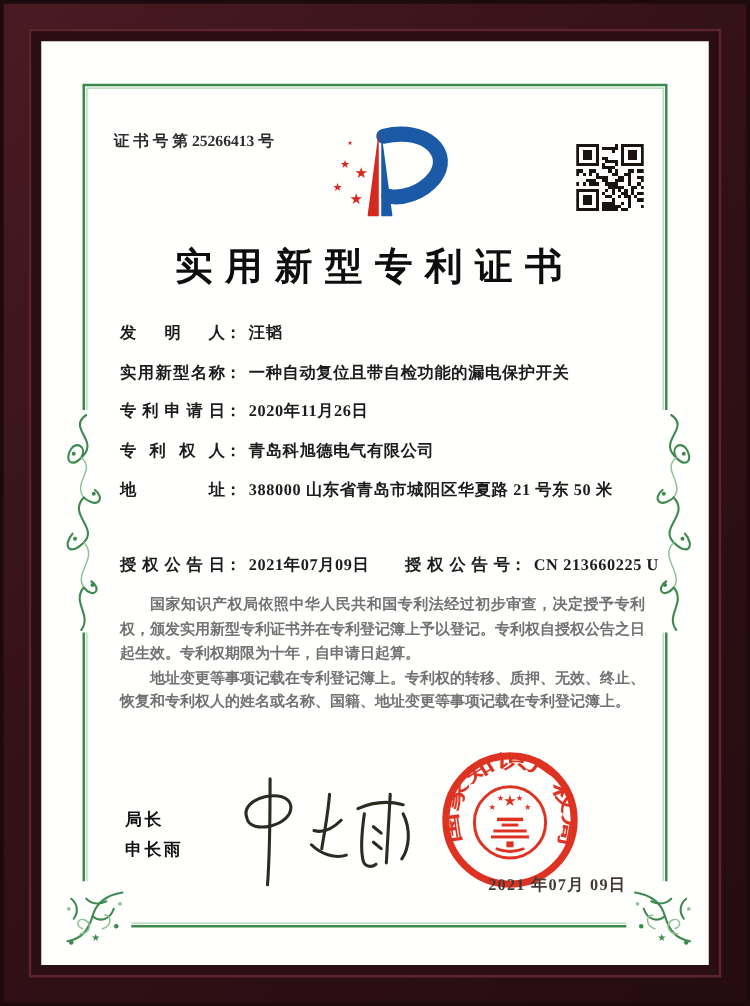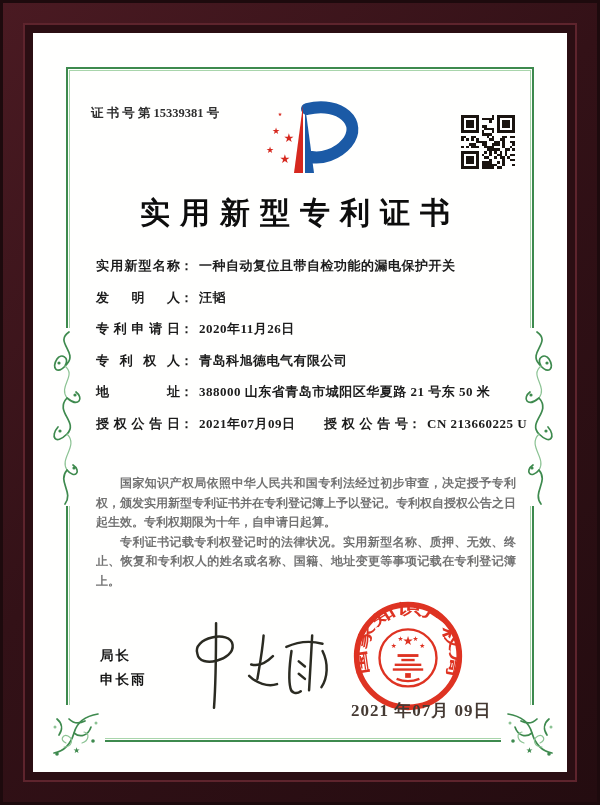--- a/index.html
+++ b/index.html
@@ -24,34 +24,34 @@
   .qr { position:absolute; left:428px; top:82px; width:54px; height:54px; }
   .title { position:absolute; left:0; top:160px; width:100%; text-align:center;
            font-size:30px; font-weight:700; letter-spacing:10px; color:#0d0d0d; }
 
   
   .fields { position:absolute; left:63px; top:224px; width:420px; font-size:13px; color:#1c1c1c; }
   .frow { margin-bottom:13.5px; line-height:18px; font-weight:600; white-space:nowrap; }
   .flabel { display:inline-block; width:84px; text-align:justify; text-align-last:justify; }
   .fcolon { display:inline-block; margin-right:6px; }
   .fvalue { letter-spacing:0.5px; }
-  .grant-first { display:inline-block; width:228px; }
+  .grant-first { display:inline-block; width:228px;margin-top:28px; }
 
   
   .paras { position:absolute; left:63px; top:441px; width:420px; font-size:12px;
            line-height:19.5px; color:#737373; font-weight:600; text-align:justify; }
   .paras p { text-indent:2em; }
 
   
   .signoff { position:absolute; left:67px; top:611px; font-family:Liberation Sans, sans-serif;
              font-size:13.5px; font-weight:600; color:#141414; line-height:24px; letter-spacing:2px; }
   .signature { position:absolute; left:150px; top:583px; width:155px; height:100px; }
   .seal { position:absolute; left:318px; top:566px; width:114px; height:114px; opacity:.96; }
-  .seal-date { position:absolute; left:318px; top:666px; width:150px; font-size:17px; font-weight:700;
-               color:#453a33; letter-spacing:1px; z-index:5; }
+  .seal-date { position:absolute; left:318px; top:666px; width:150px; font-size:13px; font-weight:700;
+               color:#453a33; letter-spacing:1px; z-index:5;text-align:right; }
   .stroke-g { stroke:#3e8a4e; stroke-width:1.7; fill:none; stroke-linecap:round; }
   .stroke-gl { stroke:#8cc394; stroke-width:1.2; fill:none; stroke-linecap:round; }
 </style>
 </head>
 <body>
 
 <div class="f1">
  <div class="f2">
   <div class="f3"></div>
   <div class="page">
@@ -109,21 +109,21 @@
         <path class="stroke-gl" d="M33,36 c7,-2 8,-10 2,-11"></path>
         <path class="stroke-g" d="M10,28 C14,22 13,16 8,12 M20,12 C24,16 30,17 36,14"></path>
         <circle cx="8" cy="47" r="1.8" fill="#3e8a4e"></circle>
         <circle cx="44" cy="34" r="1.8" fill="#3e8a4e"></circle>
         <circle cx="47" cy="16" r="1.5" fill="#8cc394"></circle>
         <circle cx="6" cy="20" r="1.5" fill="#8cc394"></circle>
         <text x="24" y="46" font-size="8" fill="#3e8a4e">★</text>
       </svg>
     </div>
 
-    <div class="cert-no">证 书 号 第 15339381 号</div>
+    <div class="cert-no">证 书 号 第 25266413 号</div>
 
     <div class="logo">
       <svg width="130" height="84" viewBox="0 0 130 84">
         <path d="M64,10 C98,2 120,24 104,44 C94,56 78,60 68,58" stroke="#1b5aa6" stroke-width="12" fill="none" stroke-linecap="round"></path>
         <polygon points="60,6 51,74 60,74" fill="#d6281e"></polygon>
         <polygon points="62,6 62,74 71,74" fill="#1b5aa6"></polygon>
         <text x="37" y="17" font-size="5" fill="#d6281e" text-anchor="middle">★</text>
         <text x="33" y="35" font-size="9" fill="#d6281e" text-anchor="middle">★</text>
         <text x="46" y="43" font-size="12" fill="#d6281e" text-anchor="middle">★</text>
         <text x="27" y="54" font-size="9" fill="#d6281e" text-anchor="middle">★</text>
@@ -269,42 +269,42 @@
               <rect x="16" y="2" width="3" height="3"></rect>
               <rect x="2" y="16" width="3" height="3"></rect>
         </g>
       </svg>
     </div>
 
     <div class="title">实用新型专利证书</div>
 
     <div class="fields">
       <div class="frow">
+        <span class="flabel">发明人</span><span class="fcolon">：</span><span class="fvalue">汪韬</span>
+      </div>
+      <div class="frow">
         <span class="flabel">实用新型名称</span><span class="fcolon">：</span><span class="fvalue">一种自动复位且带自检功能的漏电保护开关</span>
-      </div>
-      <div class="frow">
-        <span class="flabel">发明人</span><span class="fcolon">：</span><span class="fvalue">汪韬</span>
       </div>
       <div class="frow">
         <span class="flabel">专利申请日</span><span class="fcolon">：</span><span class="fvalue">2020年11月26日</span>
       </div>
       <div class="frow">
         <span class="flabel">专利权人</span><span class="fcolon">：</span><span class="fvalue">青岛科旭德电气有限公司</span>
       </div>
       <div class="frow">
         <span class="flabel">地址</span><span class="fcolon">：</span><span class="fvalue">388000 山东省青岛市城阳区华夏路 21 号东 50 米</span>
       </div>
       <div class="frow">
         <span class="grant-first"><span class="flabel">授权公告日</span><span class="fcolon">：</span><span class="fvalue">2021年07月09日</span></span><span><span class="flabel">授权公告号</span><span class="fcolon">：</span><span class="fvalue">CN 213660225 U</span></span>
       </div>
     </div>
 
     <div class="paras">
       <p>国家知识产权局依照中华人民共和国专利法经过初步审查，决定授予专利权，颁发实用新型专利证书并在专利登记簿上予以登记。专利权自授权公告之日起生效。专利权期限为十年，自申请日起算。</p>
-      <p>专利证书记载专利权登记时的法律状况。实用新型名称、质押、无效、终止、恢复和专利权人的姓名或名称、国籍、地址变更等事项记载在专利登记簿上。</p>
+      <p>地址变更等事项记载在专利登记簿上。专利权的转移、质押、无效、终止、恢复和专利权人的姓名或名称、国籍、地址变更等事项记载在专利登记簿上。</p>
     </div>
 
     <div class="signoff">
       <div>局长</div>
       <div>申长雨</div>
     </div>
 
     <div class="signature">
       <svg width="155" height="100" viewBox="0 0 150 95">
         <g stroke="#2b2b22" stroke-width="2.4" fill="none" stroke-linecap="round">

